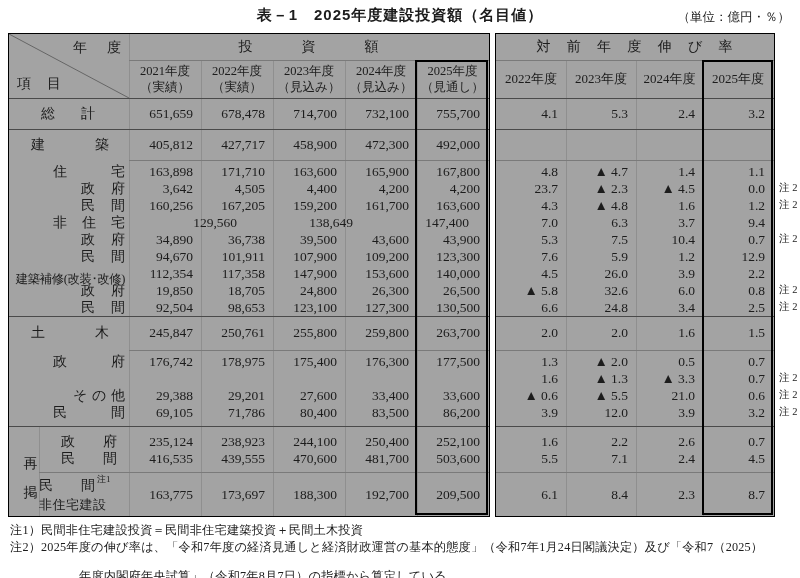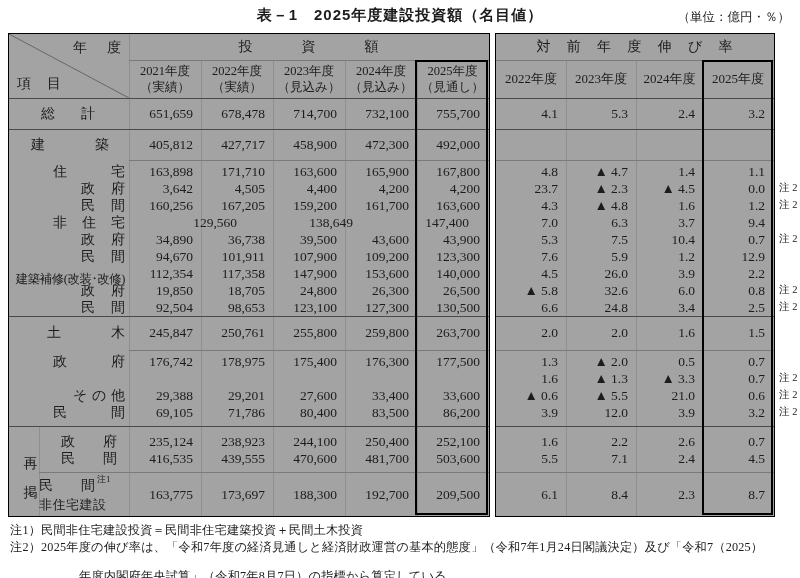--- a/index.html
+++ b/index.html
@@ -216,21 +216,21 @@
           <span class="j" style="width:44px;">民間</span>
         </span>
       <span class="v c1">92,504</span>
       <span class="v c2">98,653</span>
       <span class="v c3">123,100</span>
       <span class="v c4">127,300</span>
       <span class="v c5">130,500</span>
     </div>
     <div class="trow" style="top:282px;height:34px;">
       <span class="lc">
-          <span class="j" style="width:78px;">土木</span>
+          <span class="j" style="width:78px;margin-right:16px;">土木</span>
         </span>
       <span class="v c1">245,847</span>
       <span class="v c2">250,761</span>
       <span class="v c3">255,800</span>
       <span class="v c4">259,800</span>
       <span class="v c5">263,700</span>
     </div>
     <div class="trow" style="top:319px;height:17px;">
       <span class="lc">
           <span class="j" style="width:72px;">政府</span>

